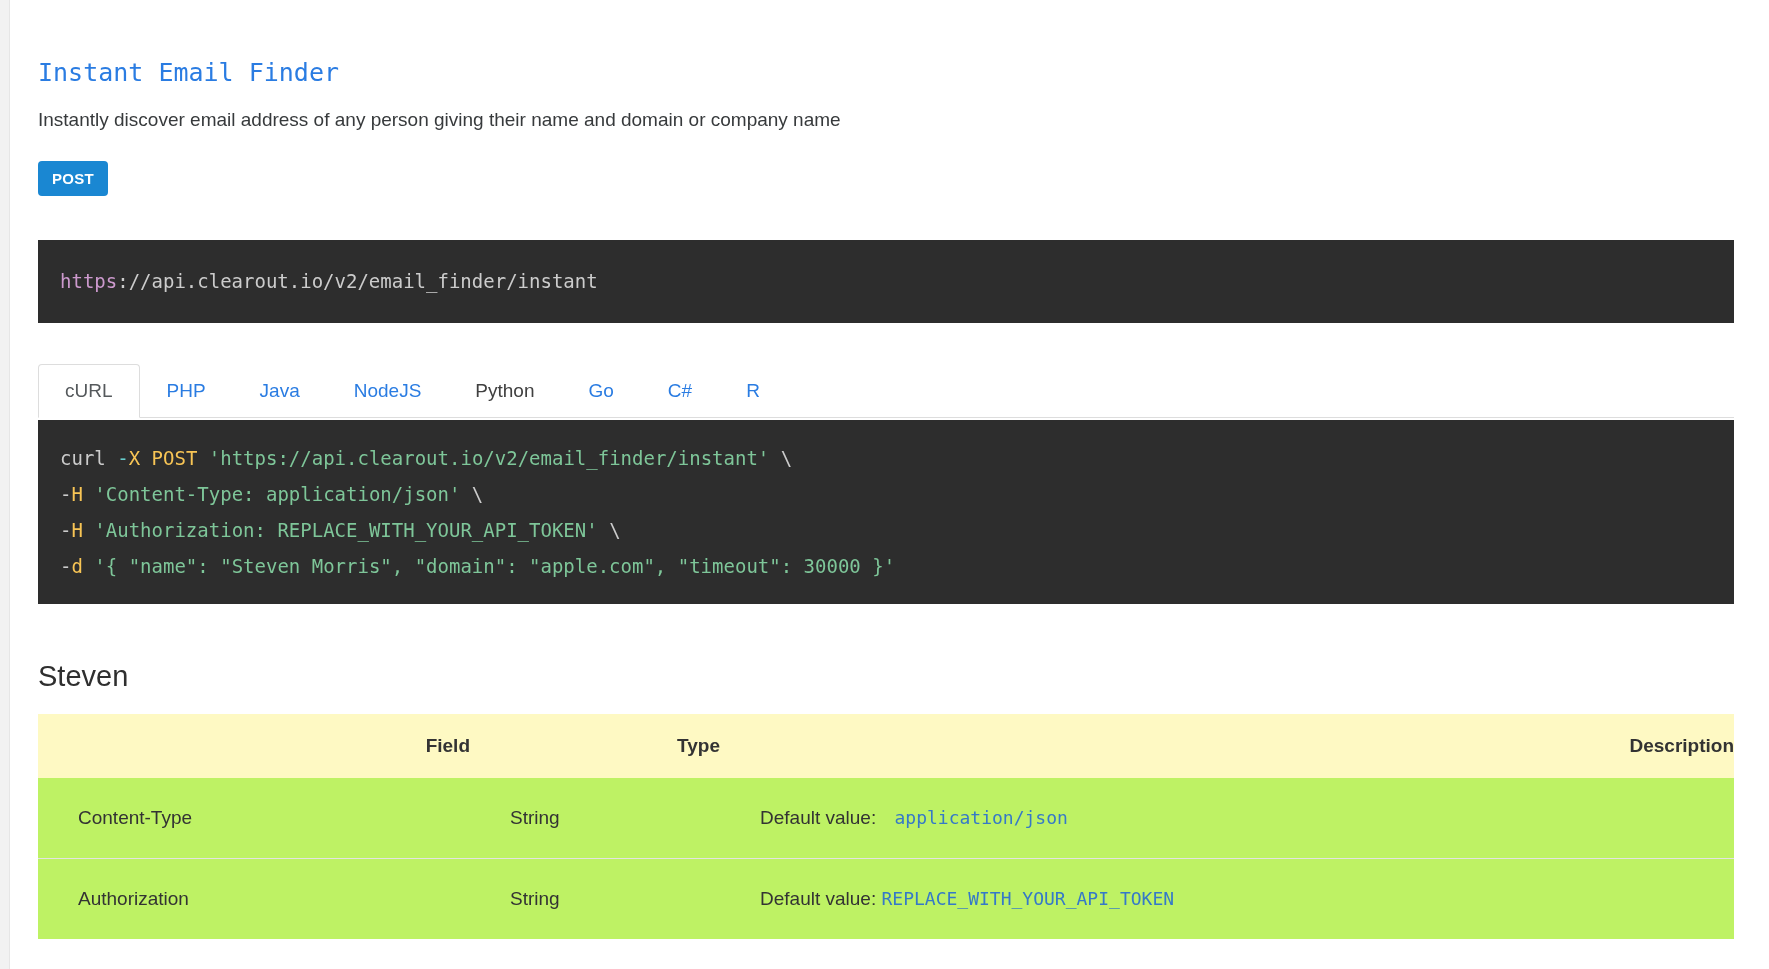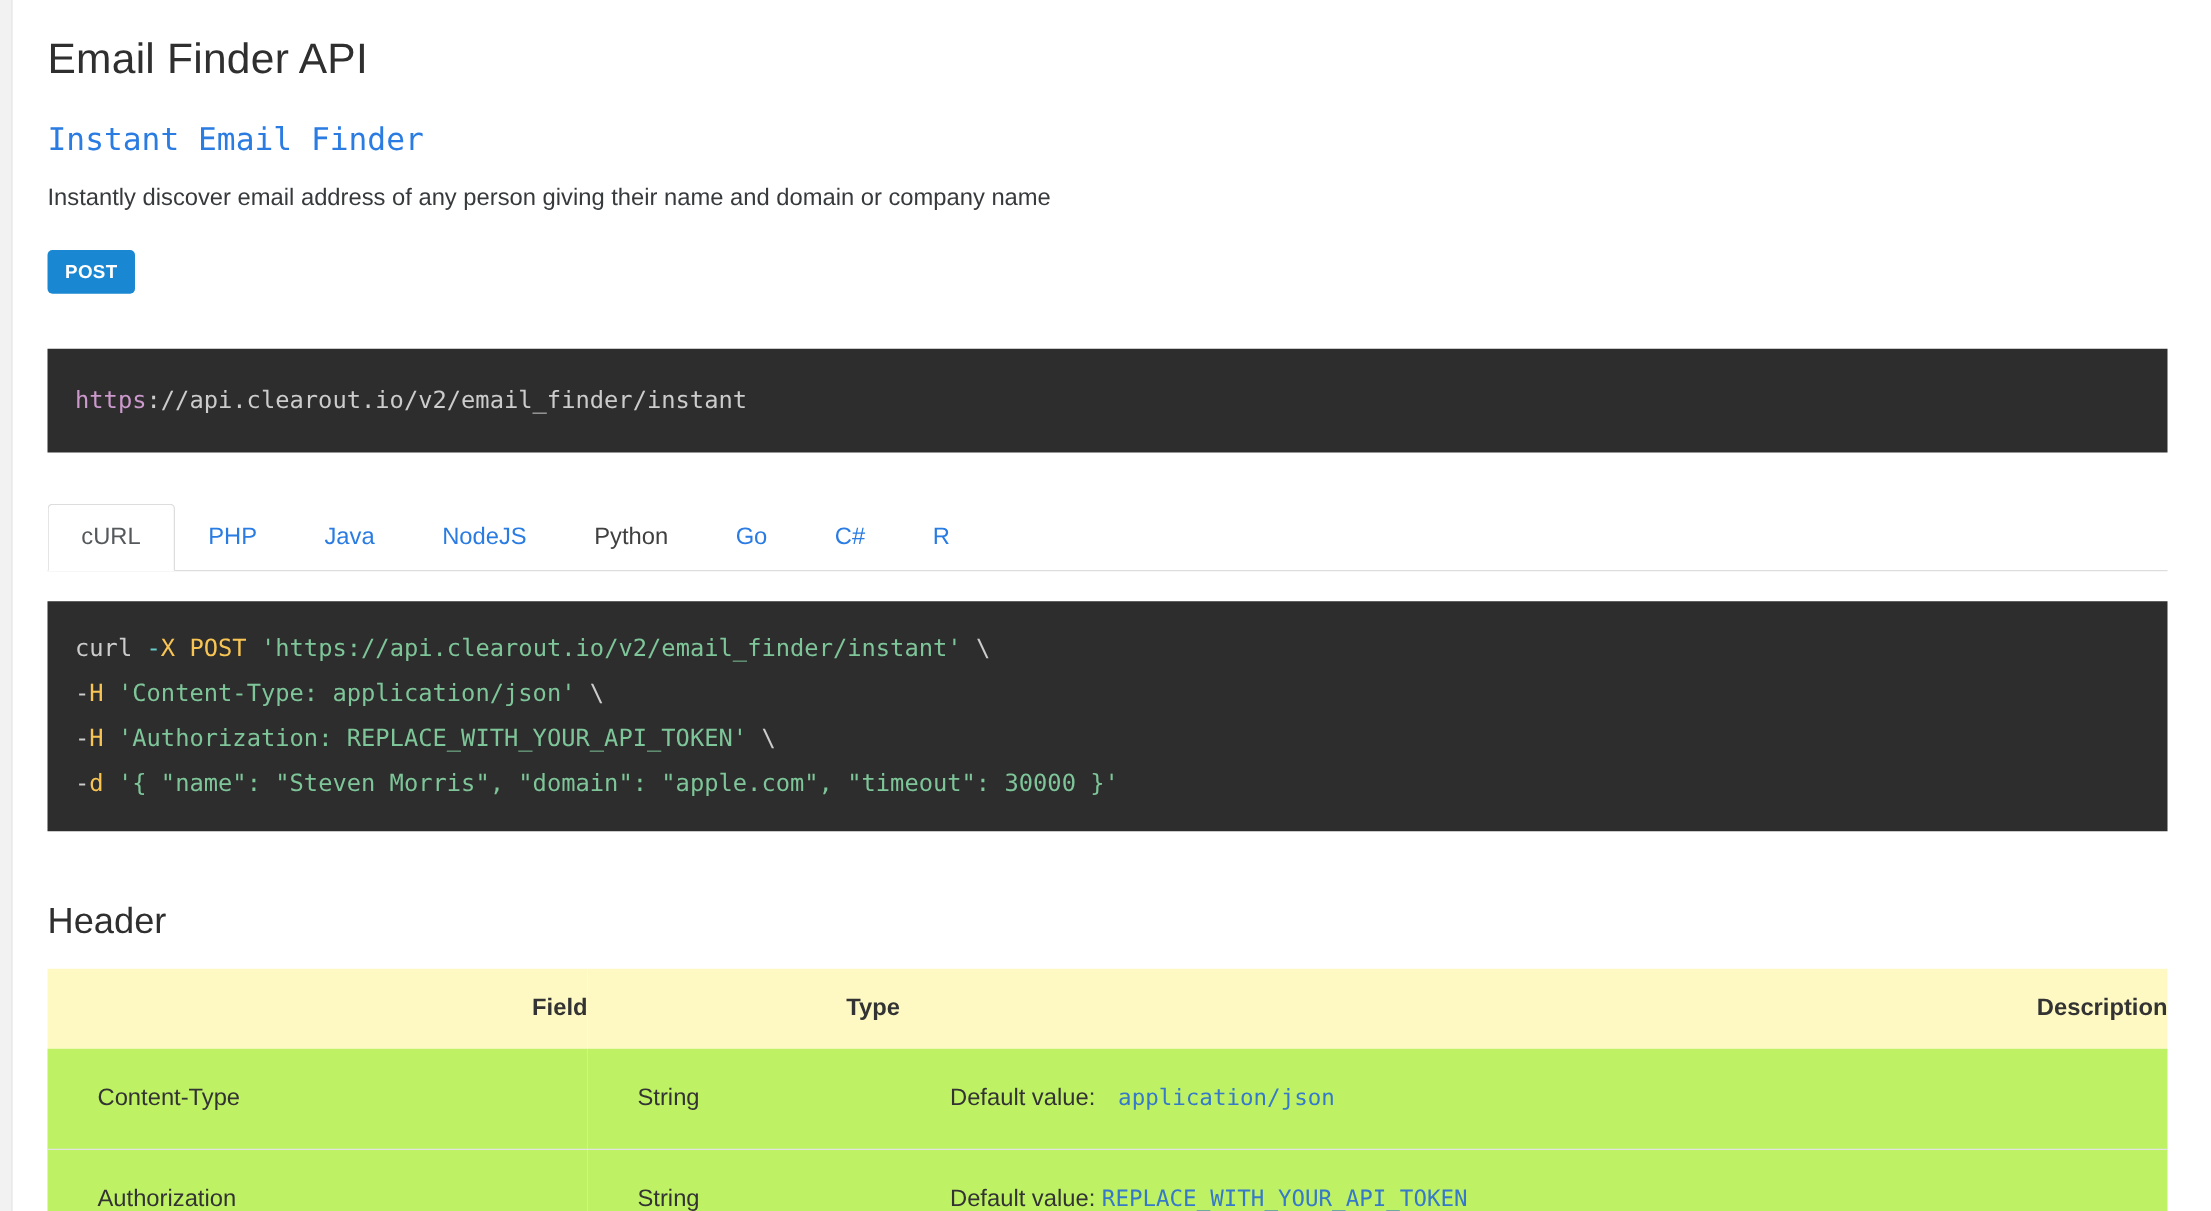--- a/index.html
+++ b/index.html
@@ -72,21 +72,21 @@
     border-radius: 4px 4px 0 0;
     margin-bottom: -1px;
     background: transparent;
   }
   .tab.active {
     background: #fff;
     border-color: #ddd #ddd transparent #ddd;
     cursor: default;
   }
   .code-block {
-    margin-top: 24px;
+    margin-top: 2px;
     padding: 20px 22px;
     font-family: "DejaVu Sans Mono", monospace;
     font-size: 19px;
     line-height: 36px;
   }
   .code-line { white-space: pre; }
 
   .section-heading {
     margin-top: 56px;
     font-size: 29px;
@@ -120,21 +120,20 @@
     font-size: 18px;
   }
 </style>
 </head>
 <body>
 
 <div class="left-gutter"></div>
 
 <div class="content">
 
-  <h1 class="page-title">Email Finder API</h1>
 
   <a class="section-link" href="#" style="color: rgb(42, 124, 226);">Instant Email Finder</a>
 
   <p class="description">Instantly discover email address of any person giving their name and domain or company name</p>
 
   <span class="method-badge" style="background: rgb(26, 135, 210);">POST</span>
 
   <div class="endpoint-block" id="endpoint-block" style="background: rgb(45, 45, 45);"><span style="color: rgb(204, 153, 205);">https</span><span style="color: rgb(204, 204, 204);">://api.clearout.io/v2/email_finder/instant</span></div>
 
   <div class="tabs" id="tabs">
@@ -148,21 +147,21 @@
       <div class="tab" style="color: rgb(42, 124, 226);">R</div>
     </div>
 
   <div class="code-block" id="code-block" style="background: rgb(45, 45, 45);">
       <div class="code-line"><span style="color: rgb(204, 204, 204);">curl </span><span style="color: rgb(103, 205, 204);">-</span><span style="color: rgb(248, 197, 85);">X</span><span style="color: rgb(204, 204, 204);"> </span><span style="color: rgb(248, 197, 85);">POST</span><span style="color: rgb(204, 204, 204);"> </span><span style="color: rgb(126, 198, 153);">'https://api.clearout.io/v2/email_finder/instant'</span><span style="color: rgb(204, 204, 204);"> \</span></div>
       <div class="code-line"><span style="color: rgb(204, 204, 204);">-</span><span style="color: rgb(248, 197, 85);">H</span><span style="color: rgb(204, 204, 204);"> </span><span style="color: rgb(126, 198, 153);">'Content-Type: application/json'</span><span style="color: rgb(204, 204, 204);"> \</span></div>
       <div class="code-line"><span style="color: rgb(204, 204, 204);">-</span><span style="color: rgb(248, 197, 85);">H</span><span style="color: rgb(204, 204, 204);"> </span><span style="color: rgb(126, 198, 153);">'Authorization: REPLACE_WITH_YOUR_API_TOKEN'</span><span style="color: rgb(204, 204, 204);"> \</span></div>
       <div class="code-line"><span style="color: rgb(204, 204, 204);">-</span><span style="color: rgb(248, 197, 85);">d</span><span style="color: rgb(204, 204, 204);"> </span><span style="color: rgb(126, 198, 153);">'{ "name": "Steven Morris", "domain": "apple.com", "timeout": 30000 }'</span></div>
     </div>
 
-  <h2 class="section-heading">Header</h2>
+  <h2 class="section-heading">Steven</h2>
 
   <table class="param-table">
     <colgroup>
       <col style="width:432px">
       <col style="width:250px">
       <col>
     </colgroup>
     <thead>
       <tr id="table-head-row">
           <th>Field</th>

